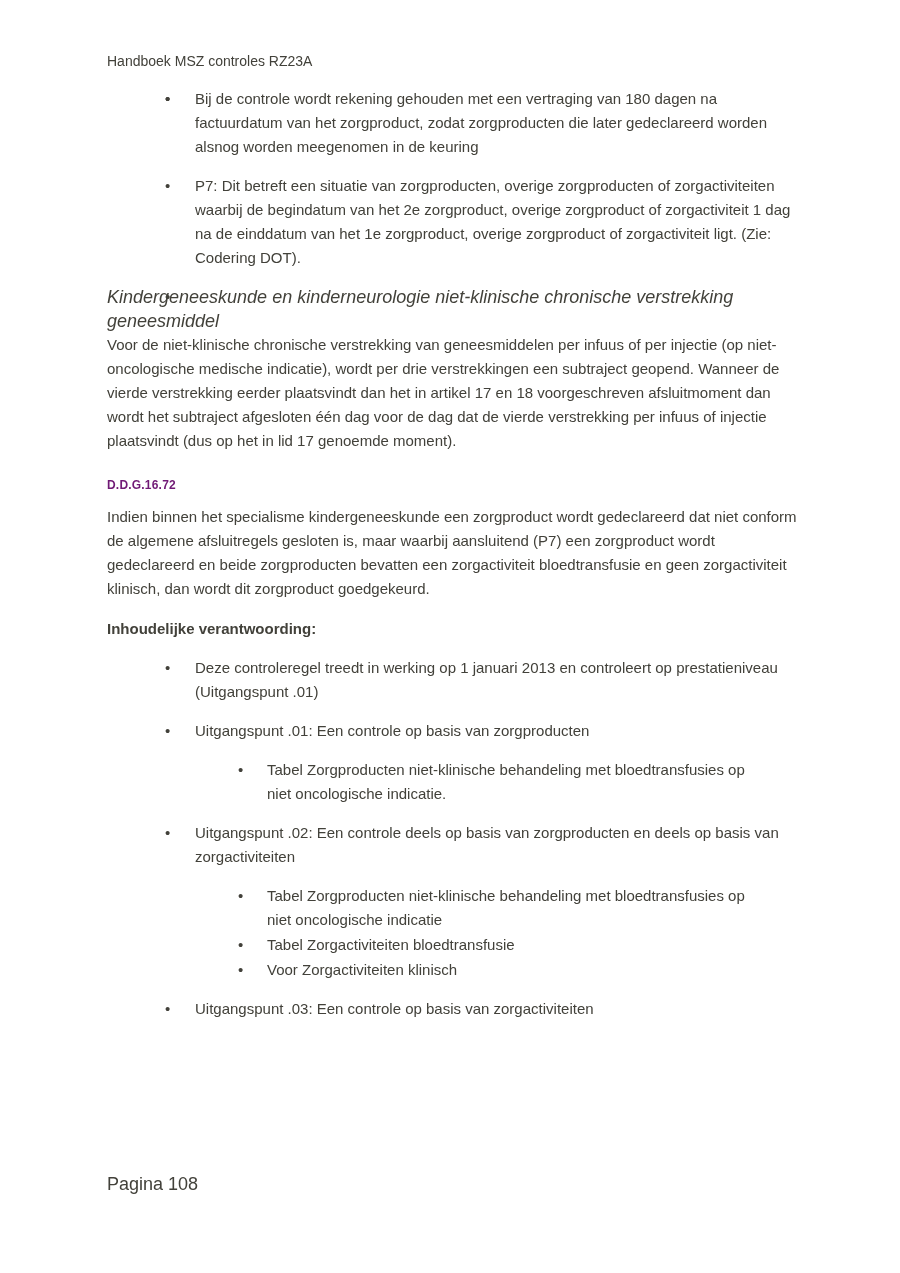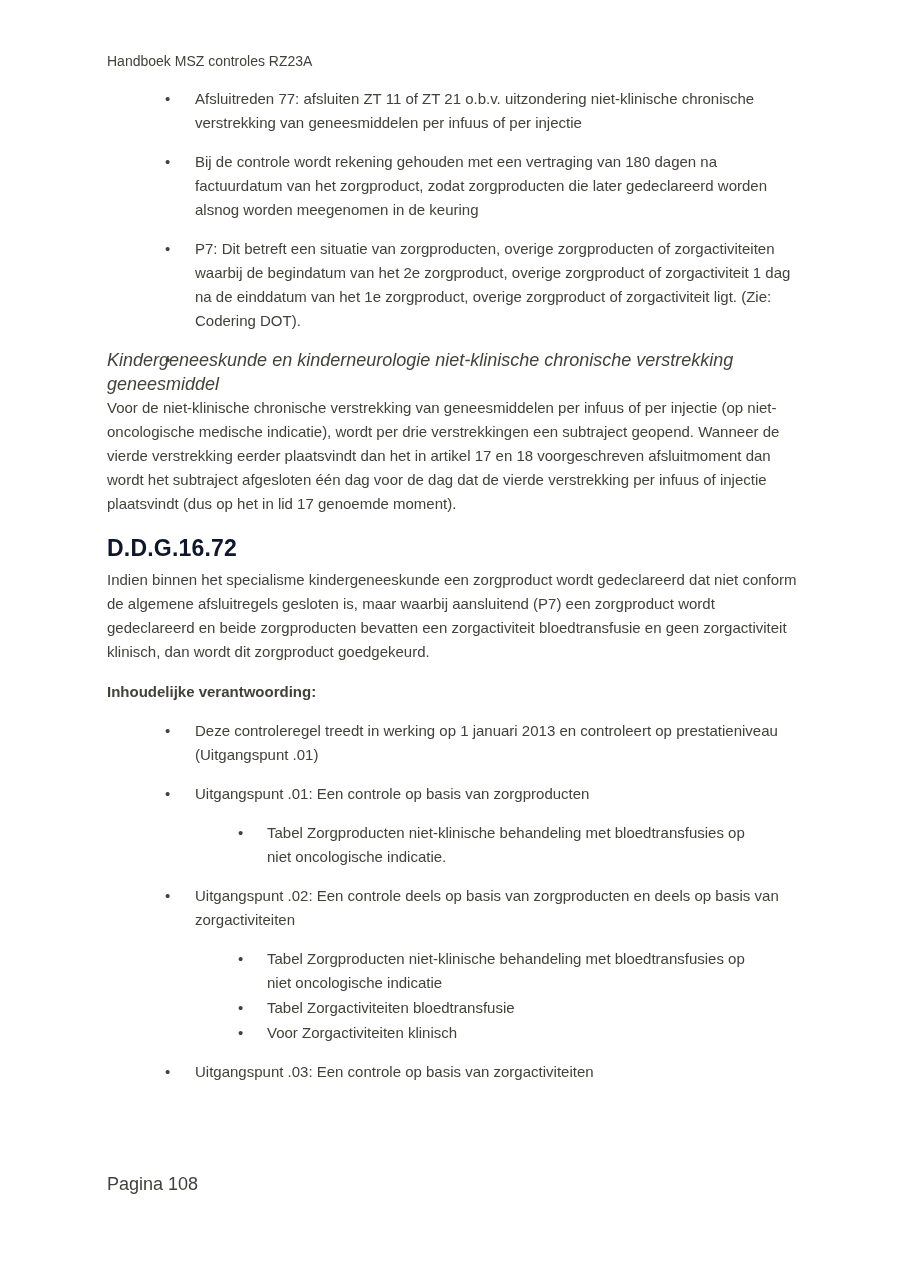--- a/index.html
+++ b/index.html
@@ -39,24 +39,24 @@
   .li.level-1 + .li.level-2 { margin-top: 15px; }
   .sub-heading {
     font-style: italic;
     margin: 15px 0 0 0;
     font-weight: 400;
     font-size: 18px;
   }
   .sub-heading span { display: block; }
   .para { margin: 0; max-width: 693px; }
   .section-heading {
-    font-size: 23px;
+    font-size: 12px;
     line-height: 26px;
     font-weight: 700;
-    color: #0f172a;
+    color: #701a75;
     margin: 19px 0 7px 0;
     letter-spacing: 0.2px;
   }
   .verantwoording-label { margin: 16px 0 12px 0; font-weight: bold; }
   .doc-footer {
     position: absolute;
     left: 107px;
     top: 1172px;
     font-size: 18px;
     line-height: 24px;
@@ -64,21 +64,21 @@
 </style>
 </head>
 <body>
 
 <div class="page">
   <div class="content">
 
     <div class="doc-header">Handboek MSZ controles RZ23A</div>
 
     <div class="blist">
-        <div class="li level-1"><span class="marker">•</span><span class="txt">Afsluitreden 77: afsluiten ZT 11 of ZT 21 o.b.v. uitzondering niet-klinische chronische verstrekking van geneesmiddelen per infuus of per injectie</span></div>
+        <div class="li level-1"><span class="marker">•</span></div>
         <div class="li level-1"><span class="marker">•</span><span class="txt">Bij de controle wordt rekening gehouden met een vertraging van 180 dagen na factuurdatum van het zorgproduct, zodat zorgproducten die later gedeclareerd worden alsnog worden meegenomen in de keuring</span></div>
         <div class="li level-1"><span class="marker">•</span><span class="txt">P7: Dit betreft een situatie van zorgproducten, overige zorgproducten of zorgactiviteiten waarbij de begindatum van het 2e zorgproduct, overige zorgproduct of zorgactiviteit 1 dag na de einddatum van het 1e zorgproduct, overige zorgproduct of zorgactiviteit ligt. (Zie: Codering DOT).</span></div>
         <div class="li level-1"><span class="marker">•</span></div>
       </div>
 
     <h3 class="sub-heading">
       <span>Kindergeneeskunde en kinderneurologie niet-klinische chronische verstrekking geneesmiddel</span>
     </h3>
 
     <p class="para">Voor de niet-klinische chronische verstrekking van geneesmiddelen per infuus of per injectie (op niet-oncologische medische indicatie), wordt per drie verstrekkingen een subtraject geopend. Wanneer de vierde verstrekking eerder plaatsvindt dan het in artikel 17 en 18 voorgeschreven afsluitmoment dan wordt het subtraject afgesloten één dag voor de dag dat de vierde verstrekking per infuus of injectie plaatsvindt (dus op het in lid 17 genoemde moment).</p>

